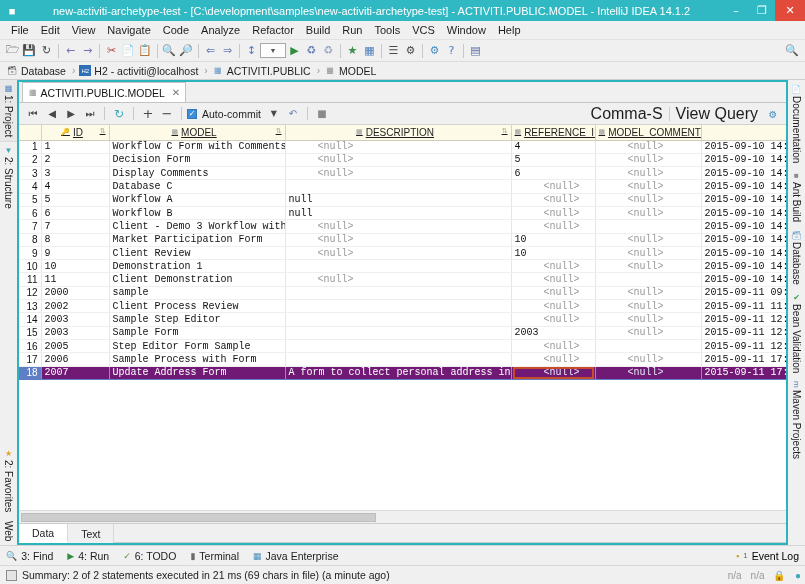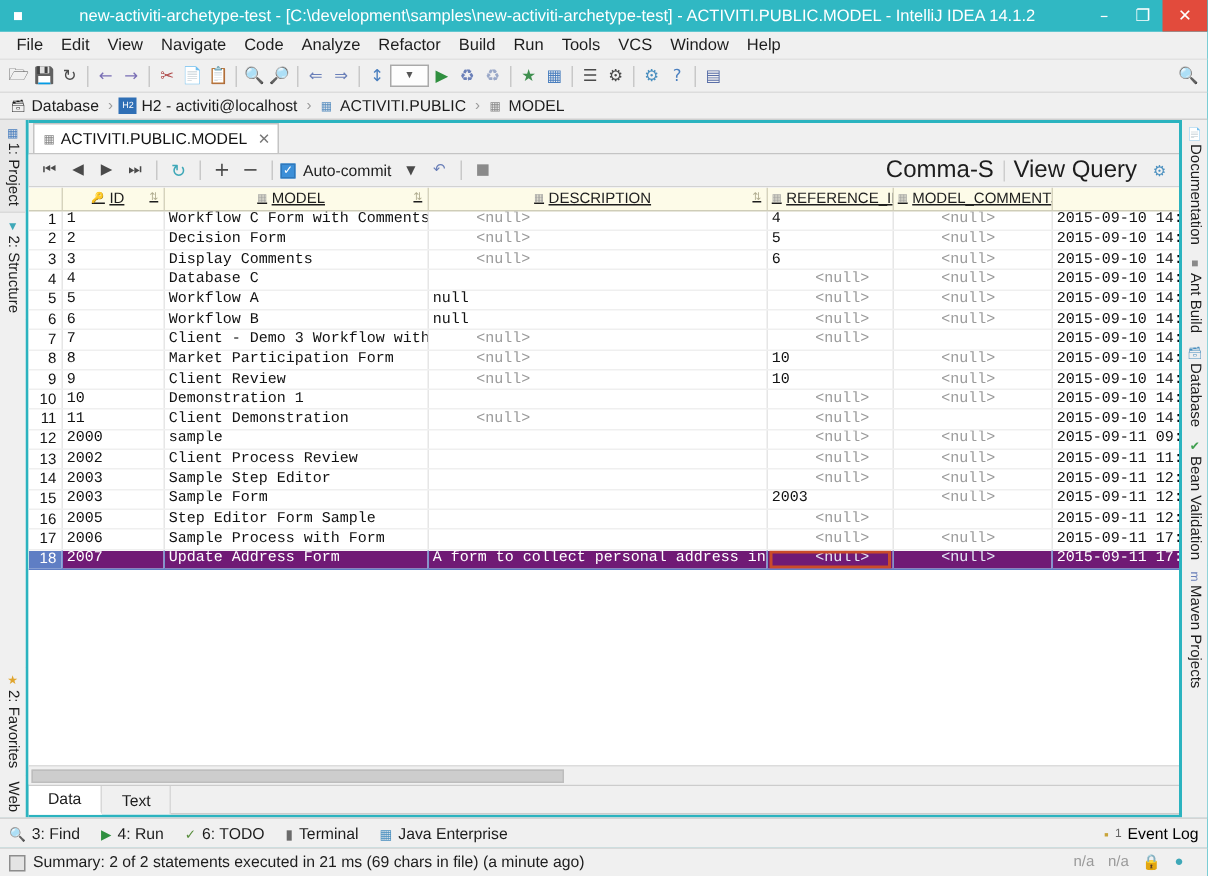--- a/index.html
+++ b/index.html
@@ -277,21 +277,21 @@
     display: flex; align-items: center;
     padding-left: 6px; gap: 5px;
     border-top: 1px solid #d9d9d9;
     position: relative;
   }
   .status-ico {
     width: 11px; height: 11px; border: 1px solid #8d8d8d; background: #e4e4e4;
   }
   .status-text { font-size: 10.5px; color: #1d1d1d; }
   .status-right {
-    position: absolute; right: 16px; display: flex; align-items: flex-start; gap: 9px;
+    position: absolute; right: 4px; display: flex; align-items: center; gap: 9px;
     font-size: 10px; color: #9a9a9a;
   }
   .lock { color: #888; font-size: 10px; }
 </style>
 </head>
 <body>
 
 <div id="app">
 
   <div class="titlebar">

